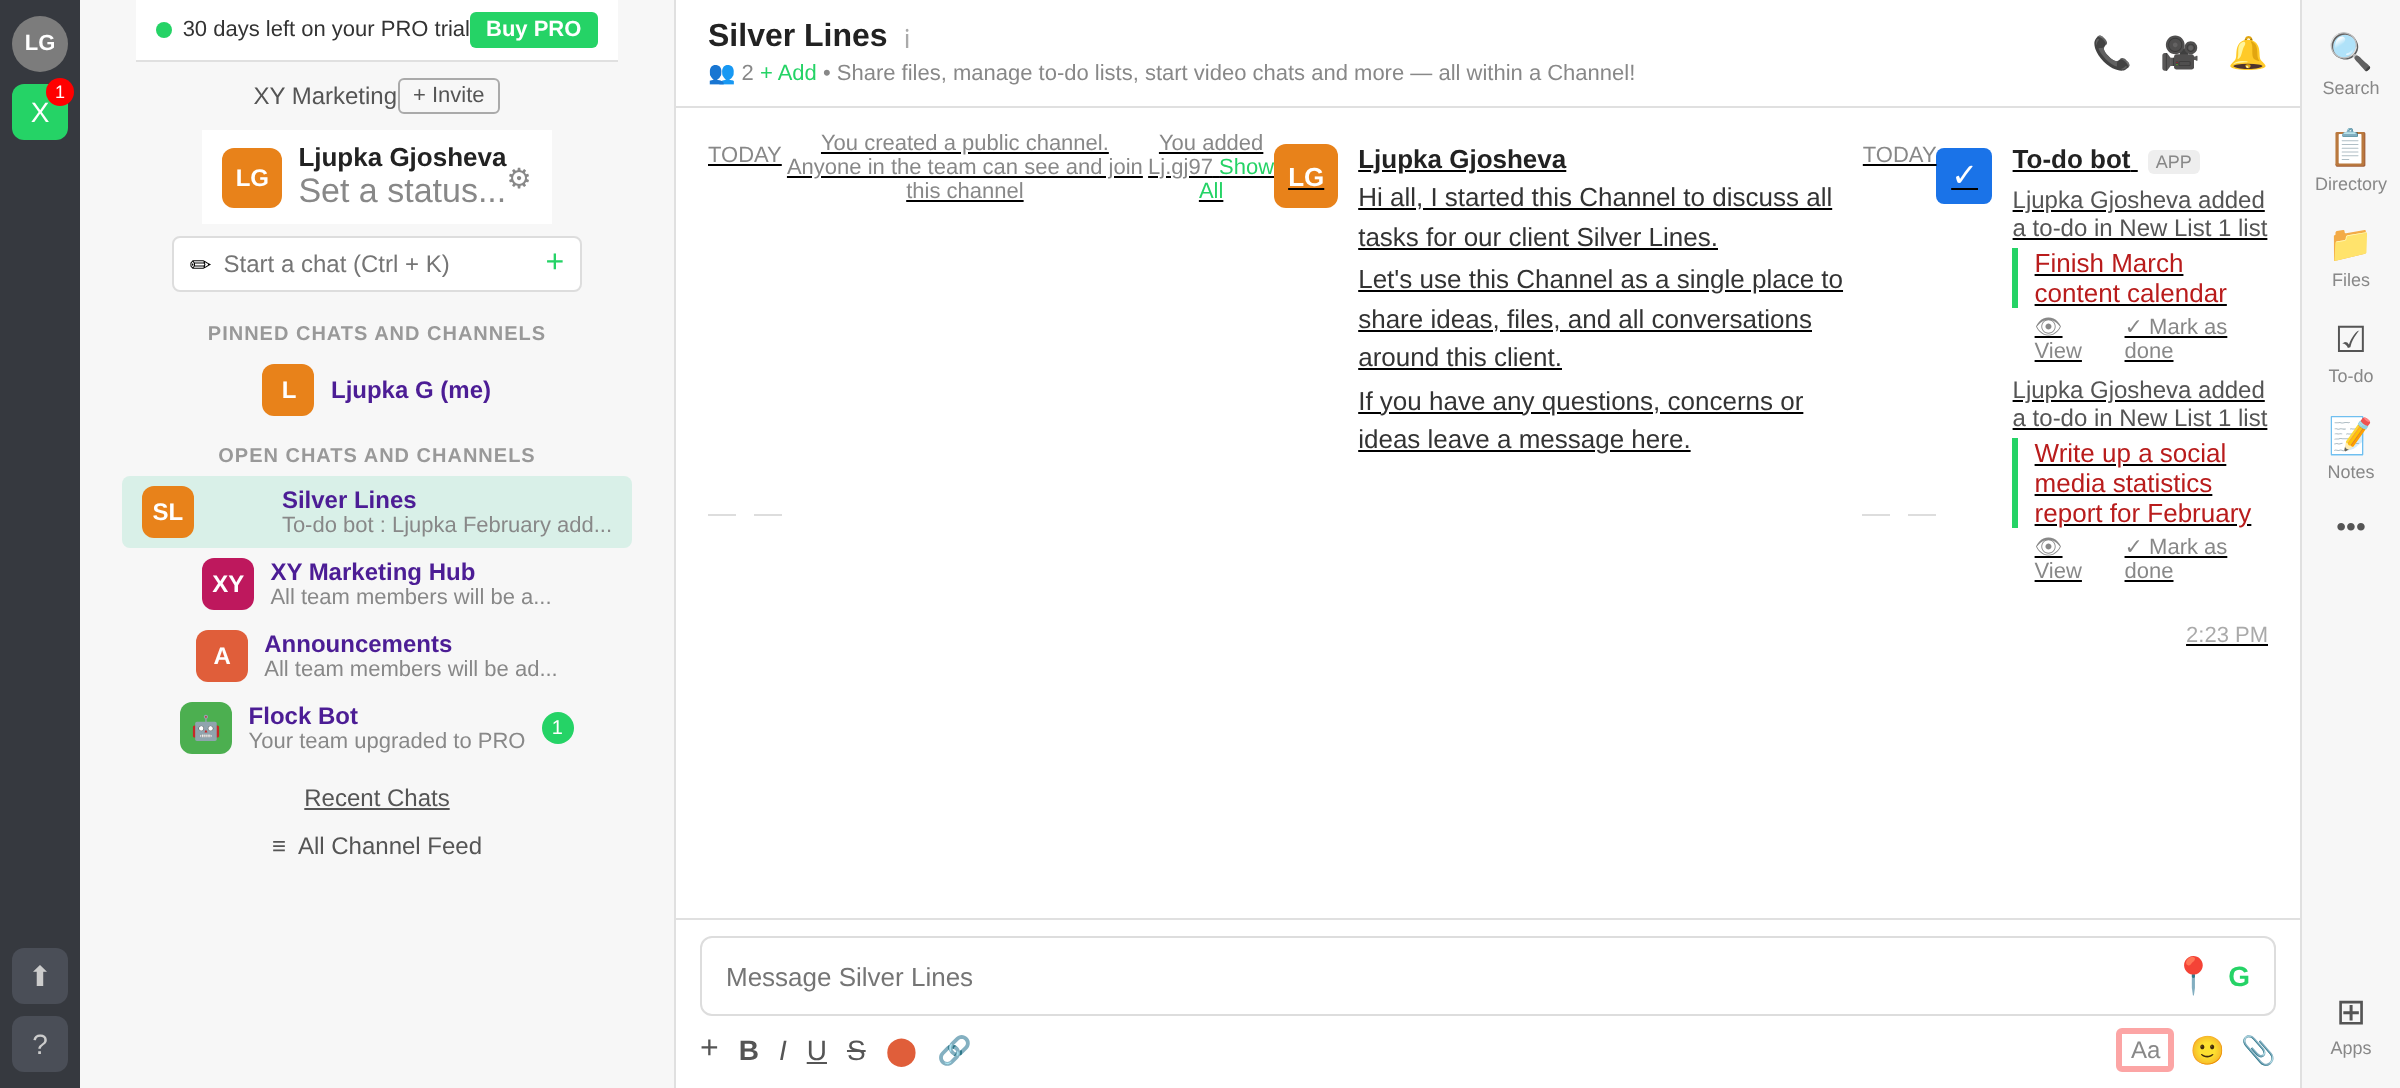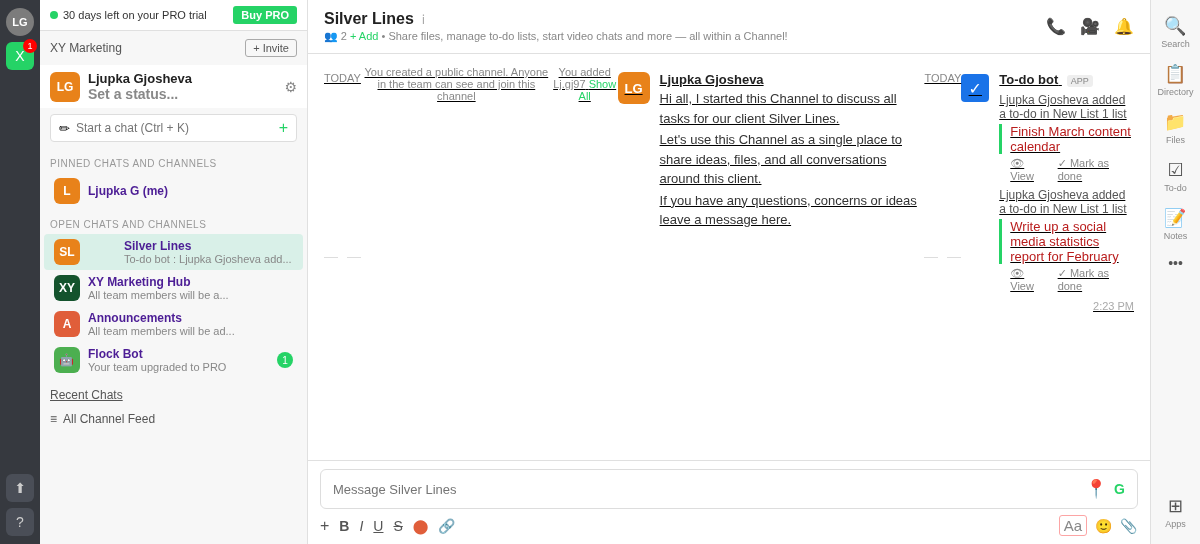--- a/index.html
+++ b/index.html
@@ -31,26 +31,27 @@
     .icon-bar-item.active { background: #25d366; color: #fff; }
     .badge-red {
       position: absolute; top: -3px; right: -3px;
       background: red; color: #fff; border-radius: 50%; width: 14px; height: 14px;
       font-size: 9px; display: flex; align-items: center; justify-content: center;
     }
     .icon-bar-bottom { margin-top: auto; display: flex; flex-direction: column; align-items: center; gap: 6px; }
 
     
     .sidebar {
-      width: 268px;
+      width: 298px;
       background: #f7f7f7;
       display: flex;
       flex-direction: column;
       flex-shrink: 0;
       border-right: 1px solid #e0e0e0;
+      align-items: center;
     }
     .trial-bar {
       background: #fff;
       padding: 6px 10px;
       display: flex;
       align-items: center;
       justify-content: space-between;
       border-bottom: 1px solid #e0e0e0;
       font-size: 11px;
     }
@@ -74,37 +75,37 @@
       display: flex; align-items: center; justify-content: space-between;
       background: #fff;
     }
     .user-info { display: flex; align-items: center; gap: 8px; }
     .user-avatar {
       width: 30px; height: 30px; border-radius: 6px;
       background: #e8821a; display: flex; align-items: center; justify-content: center;
       color: #fff; font-size: 12px; font-weight: bold;
     }
     .user-name { font-size: 13px; font-weight: bold; color: #222; }
-    .user-status { font-size: 14px; color: #888; font-weight: bold; }
+    .user-status { font-size: 17px; color: #888; }
     .gear-icon { color: #888; cursor: pointer; font-size: 14px; }
 
     .search-bar {
       margin: 6px 10px;
       display: flex; align-items: center;
       border: 1px solid #ddd; border-radius: 4px;
       padding: 4px 8px; background: #fff; gap: 6px;
     }
     .search-bar input {
       border: none; outline: none; font-size: 12px; flex: 1; color: #555; background: transparent;
     }
     .search-plus { color: #25d366; font-size: 16px; cursor: pointer; }
 
     .section-label {
       padding: 10px 10px 4px;
-      font-size: 10px; font-weight: normal; color: #999; text-transform: uppercase; letter-spacing: 0.5px;
+      font-size: 10px; font-weight: bold; color: #999; text-transform: uppercase; letter-spacing: 0.5px;
     }
     .channel-item {
       padding: 5px 10px;
       display: flex; align-items: center; gap: 8px;
       cursor: pointer; border-radius: 4px; margin: 0 4px;
     }
     .channel-item:hover, .channel-item.active { background: #e8e8e8; gap: 44px; }
     .channel-item.active { background: #d9f0e8; }
     .channel-avatar {
       width: 26px; height: 26px; border-radius: 6px; flex-shrink: 0;
@@ -191,21 +192,21 @@
 
     .todo-item { margin: 6px 0 2px 0; }
     .todo-added { font-size: 12px; color: #555; margin-bottom: 3px; }
     .todo-task {
       border-left: 3px solid #25d366; padding-left: 8px;
       font-size: 13px; color: #b91c1c; font-weight: 500;
     }
     .todo-actions { display: flex; align-items: center; gap: 8px; margin-top: 3px; padding-left: 11px; }
     .todo-action { font-size: 11px; color: #888; cursor: pointer; display: flex; align-items: center; gap: 3px; }
 
-    .msg-time { font-size: 11px; color: #aaa; text-align: right; margin-top: 8px; }
+    .msg-time { font-size: 11px; color: #aaa; text-align: right; margin-top: 20px; }
 
     .todo-msg-row { display: flex; gap: 10px; margin: 8px 0; align-items: flex-start; }
     .todo-checkbox {
       width: 28px; height: 28px; border-radius: 4px;
       background: #1a73e8; display: flex; align-items: center; justify-content: center;
       color: #fff; font-size: 16px; flex-shrink: 0; margin-top: 2px;
     }
 
     
     .msg-input-area {
@@ -305,26 +306,26 @@
       <div class="channel-name">Ljupka G (me)</div>
     </div>
   </div>
 
   <div class="section-label">OPEN CHATS AND CHANNELS</div>
 
   <div class="channel-item active">
     <div class="channel-avatar" style="background:#e8821a;">SL</div>
     <div class="channel-text">
       <div class="channel-name">Silver Lines</div>
-      <div class="channel-preview">To-do bot : Ljupka Gjosheva add...</div>
+      <div class="channel-preview">To-do bot : Ljupka February add...</div>
     </div>
   </div>
 
   <div class="channel-item">
-    <div class="channel-avatar" style="background:#14532d;">XY</div>
+    <div class="channel-avatar" style="background:#be185d;">XY</div>
     <div class="channel-text">
       <div class="channel-name">XY Marketing Hub</div>
       <div class="channel-preview">All team members will be a...</div>
     </div>
   </div>
 
   <div class="channel-item">
     <div class="channel-avatar" style="background:#e05e3a;">A</div>
     <div class="channel-text">
       <div class="channel-name">Announcements</div>
@@ -436,21 +437,21 @@
     </div>
     <div class="msg-toolbar">
       <span style="font-size:16px;">+</span>
       <span style="font-weight:bold;">B</span>
       <span style="font-style:italic;">I</span>
       <span style="text-decoration:underline;">U</span>
       <span style="text-decoration:line-through;">S</span>
       <span style="color:#e05e3a;">⬤</span>
       <span>🔗</span>
       <div class="toolbar-right">
-        <span style="font-size:15px;border:1px solid #fca5a5;padding:1px 4px;border-radius:3px;margin-left:21px;">Aa</span>
+        <span style="font-size:12px;border:3px solid #fca5a5;padding:1px 4px;border-radius:3px;margin-left:21px;">Aa</span>
         <span>🙂</span>
         <span>📎</span>
       </div>
     </div>
   </div>
 </div>
 
 <div class="right-bar">
   <div class="right-bar-item">
     <span class="rb-icon">🔍</span>

